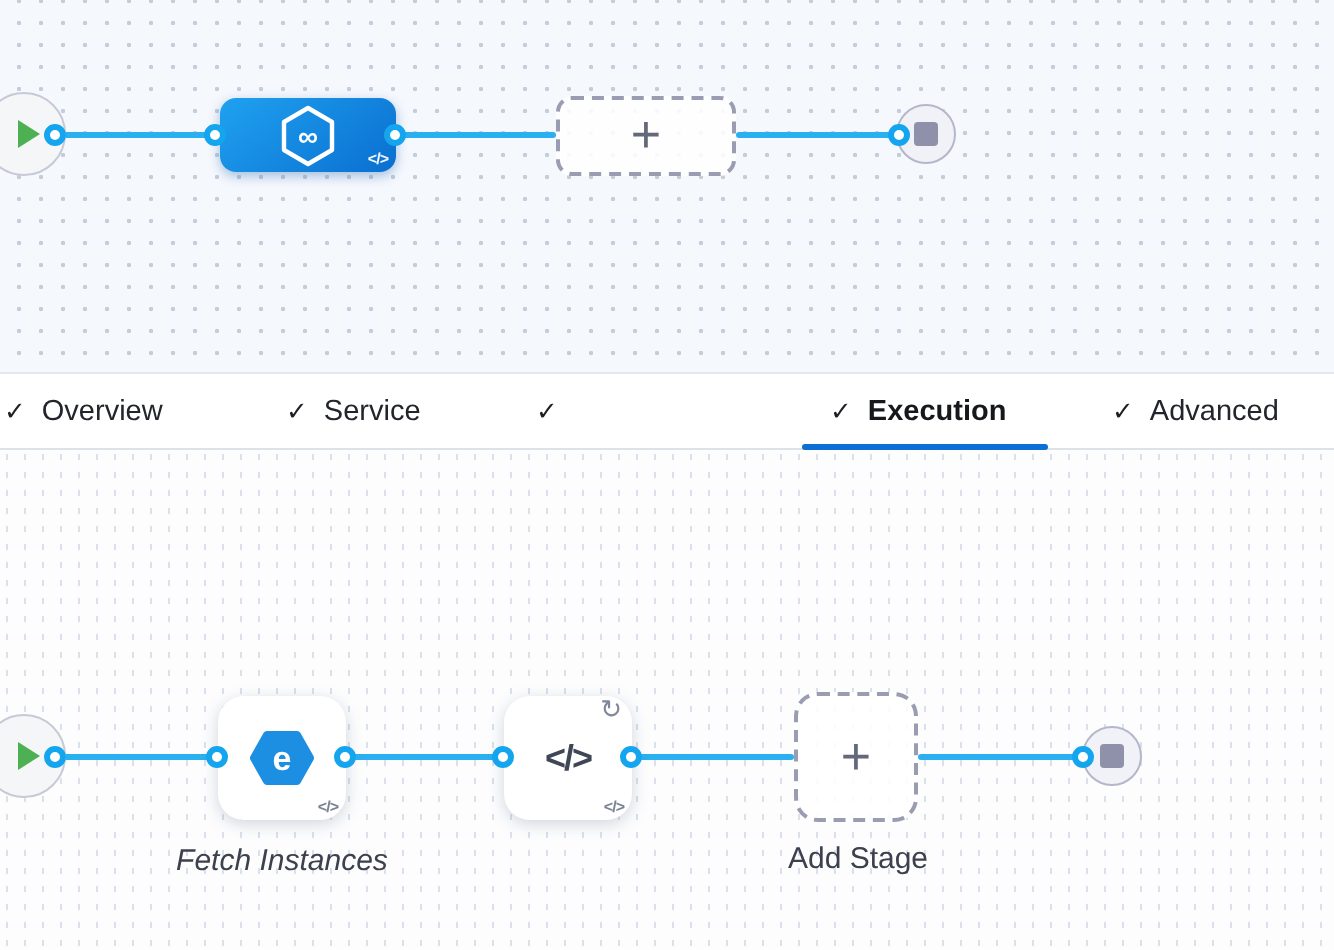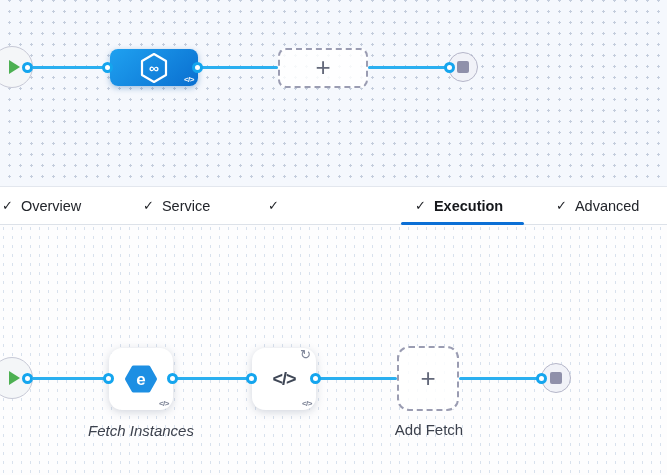--- a/index.html
+++ b/index.html
@@ -176,19 +176,19 @@
     <span class="loop-glyph">↻</span>
     <span class="shell-glyph">&lt;/&gt;</span>
     <span class="mini-code on-card">&lt;/&gt;</span>
   </div>
   <div class="port" style="left:246px;top:148px;"></div>
   <div class="port" style="left:310px;top:148px;"></div>
 
   <div class="dashed-node" style="left:397px;top:121px;width:62px;height:65px;border-radius:12px;">
     <span class="plus-glyph">+</span>
   </div>
-  <div class="node-label" style="left:369px;top:196px;width:120px;">Add Fetch</div>
+  <div class="node-label" style="left:369px;top:196px;width:120px;">Add Stage</div>
 
   <div class="port" style="left:536px;top:148px;"></div>
   <div class="end-node" style="left:541px;top:138px;">
     <div class="stop-sq"></div>
   </div>
 </div>
 
 </body></html>

